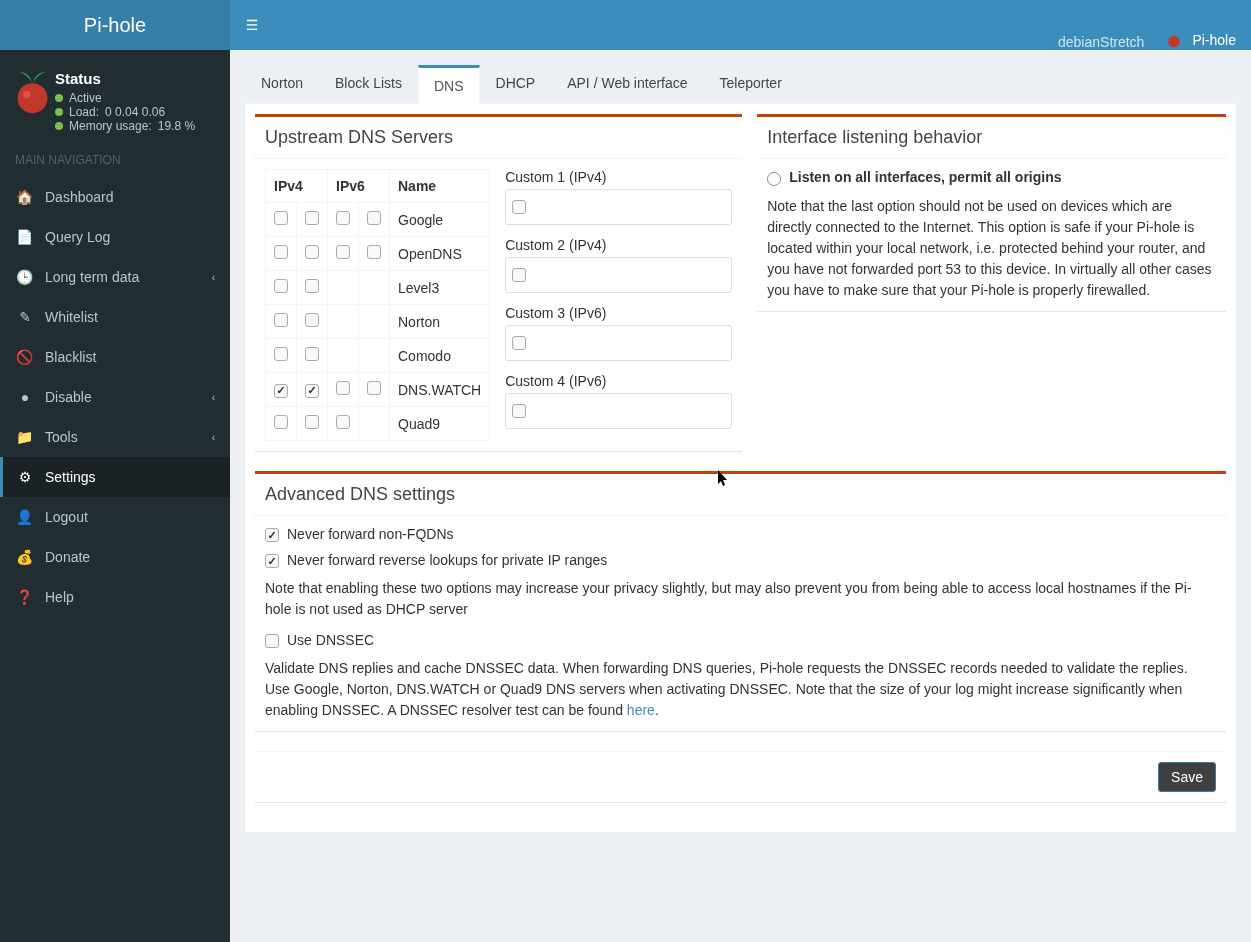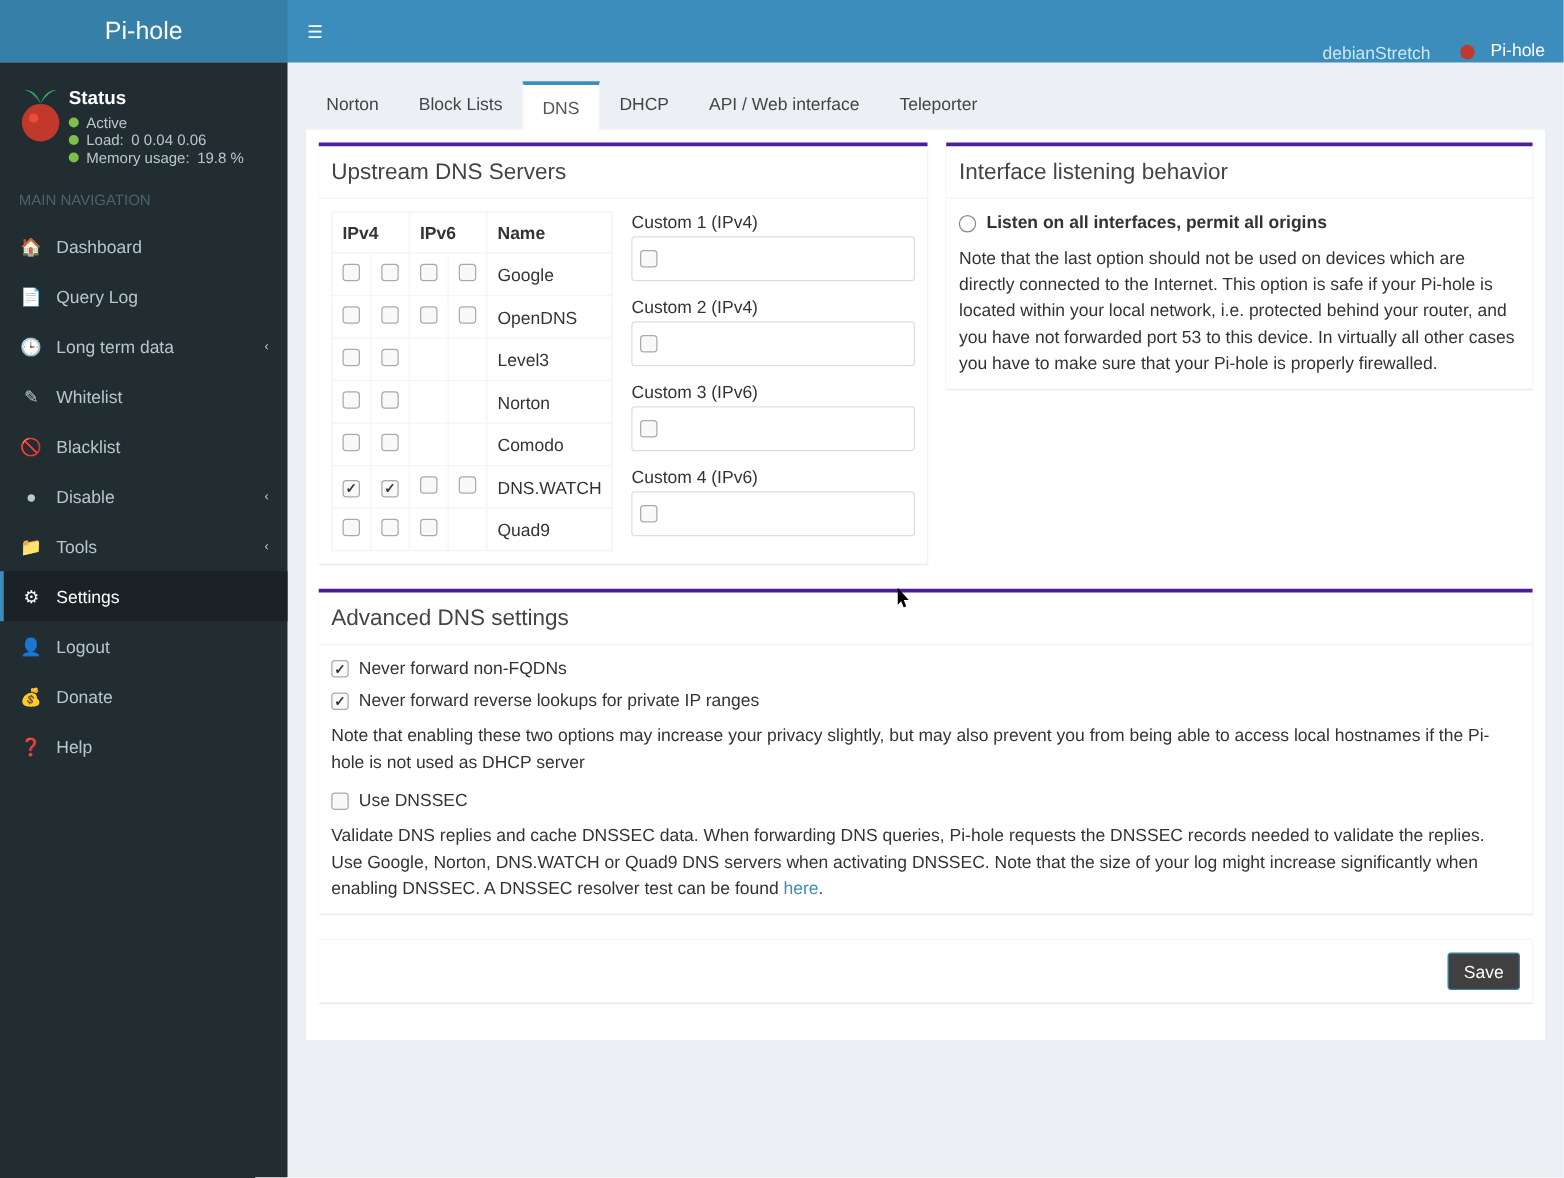--- a/index.html
+++ b/index.html
@@ -27,21 +27,21 @@
 .sb-item .icon { width: 20px; text-align: center; margin-right: 10px; }
 .sb-item .chev { margin-left: auto; font-size: 10px; }
 
 .content { flex: 1; padding: 15px; }
 .tabs { background: transparent; display: flex; border-bottom: 1px solid #f4f4f4; }
 .tab { padding: 10px 15px; color: #444; cursor: pointer; border-left: 1px solid transparent; border-right: 1px solid transparent; }
 .tab.active { background: #fff; border-top: 3px solid #3c8dbc; border-left: 1px solid #f4f4f4; border-right: 1px solid #f4f4f4; margin-bottom: -1px; color: #555; }
 .tab-content { background: #fff; padding: 10px; }
 .row { display: flex; gap: 15px; }
 .col { flex: 1; }
-.box { background: #fff; border-top: 3px solid #4c1d95; box-shadow: 0 1px 1px rgba(0,0,0,.1); margin-bottom: 20px; }
+.box { background: #fff; border-top: 3px solid #c2410c; box-shadow: 0 1px 1px rgba(0,0,0,.1); margin-bottom: 20px; }
 .box.noborder { border-top: none; }
 .box-header { padding: 10px; color: #444; border-bottom: 1px solid #f4f4f4; }
 .box-title { font-size: 18px; font-weight: 400; color: #444; }
 .box-body { padding: 10px; color: #333; }
 .box-footer { padding: 10px; border-top: 1px solid #f4f4f4; text-align: right; }
 table.dns { border-collapse: collapse; width: 100%; font-size: 14px; }
 table.dns th, table.dns td { border: 1px solid #f4f4f4; padding: 8px; text-align: left; }
 table.dns th { font-weight: bold; color: #333; }
 .chk { width: 14px; height: 14px; border: 1px solid #aaa; border-radius: 3px; display: inline-flex; align-items: center; justify-content: center; background: #f9f9f9; cursor: pointer; font-size: 11px; color: #333; }
 .chk.checked::before { content: "✓"; font-weight: bold; }

